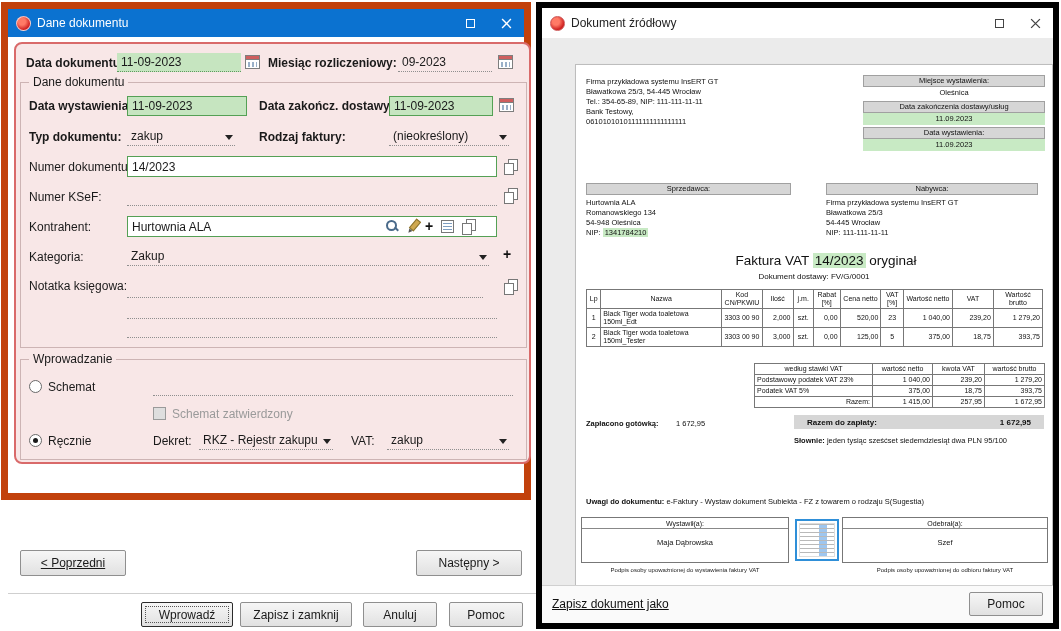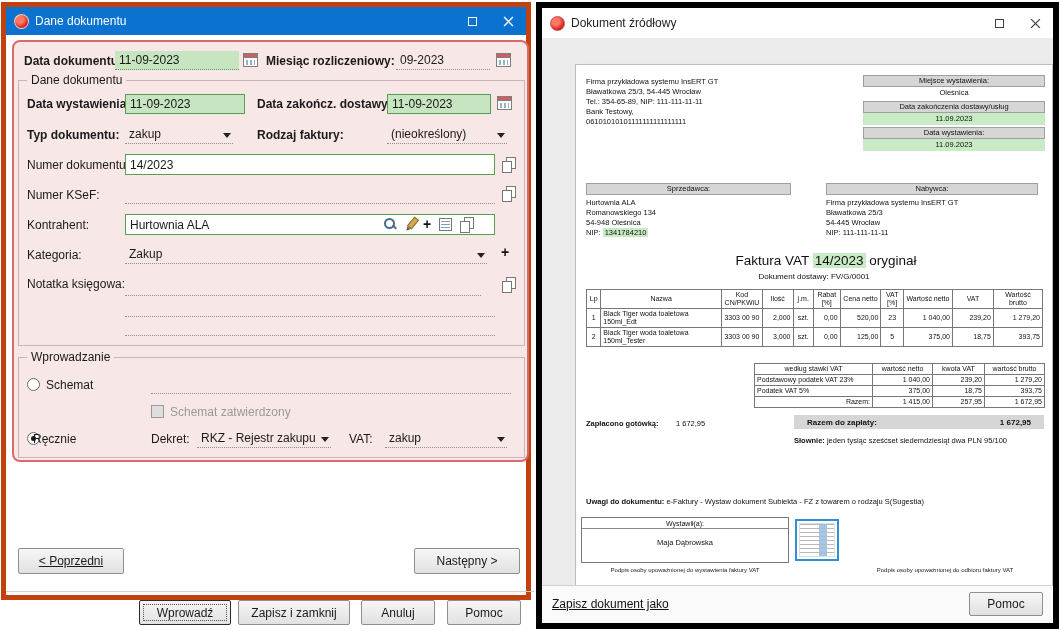--- a/index.html
+++ b/index.html
@@ -2,21 +2,21 @@
 <html><head>
 <meta charset="utf-8">
 <style>
   * { margin:0; padding:0; box-sizing:border-box; }
   body { font-family:"Liberation Sans", sans-serif; background:#fff; }
   #stage { position:relative; width:1061px; height:631px; background:#ffffff; overflow:hidden; }
   .abs { position:absolute; }
   .win { position:absolute; background:#fff; }
 
   
-  #lw { left:1px; top:2px; width:530px; height:598px; border:5px solid #c2410c; }
+  #lw { left:1px; top:2px; width:530px; height:498px; border:7px solid #c2410c; }
   .tbar-blue { height:28px; background:#0b72d0; color:#fff; display:flex; align-items:center; font-size:12px; }
   .tbar-white { height:30px; background:#ffffff; color:#222; display:flex; align-items:center; font-size:12px; }
   .tbar-title { margin-left:6px; white-space:nowrap; }
   .tspace { flex:1; }
   .tbtn { width:36px; height:100%; display:flex; align-items:center; justify-content:center; cursor:default; }
   .maxbox-w { width:9px; height:9px; border:1px solid #fff; }
   .maxbox-d { width:9px; height:9px; border:1px solid #444; }
   .gt-ico { width:15px; height:15px; min-width:15px; border-radius:50%; margin-left:8px;
             background:radial-gradient(circle at 38% 35%, #ff7a66 0 30%, #cf2020 70%); border:1px solid rgba(255,255,255,.7); }
   .gt-ico.dark { border:1px solid #c55; margin-left:8px; }
@@ -195,21 +195,21 @@
         <span class="radio" style="left:8px; top:20px;"></span>
         <span class="flabel" style="left:27px; top:20px;">Schemat</span>
         <div class="dfld" style="left:132px; top:17px; width:360px;">
           <span></span>
         </div>
 
         <span class="chk" style="left:132px; top:47px;"></span>
         <span class="flabel graytxt" style="left:151px; top:47px;">Schemat zatwierdzony</span>
 
         <span class="radio sel" style="left:8px; top:74px;"></span>
-        <span class="flabel" style="left:14px; top:74px;text-align:center;">Ręcznie</span>
+        <span class="flabel" style="left:27px; top:74px;text-align:center;">Ręcznie</span>
         <span class="flabel" style="left:132px; top:74px;">Dekret:</span>
         <div class="dfld" style="left:178px; top:71px; width:134px;">
           <span>RKZ - Rejestr zakupu</span>
           <span class="dda"></span>
         </div>
         <span class="flabel" style="left:330px; top:74px;">VAT:</span>
         <div class="dfld" style="left:366px; top:71px; width:122px;">
           <span>zakup</span>
           <span class="dda"></span>
         </div>
@@ -403,20 +403,24 @@
         <div class="sigbox abs" style="left:5px; top:452px; width:208px; height:46px;">
           <div class="sighead">Wystawił(a):</div>
           <div class="signame">Maja Dąbrowska</div>
         </div>
         <div class="sigcap abs" style="left:5px; top:502px; width:208px;">Podpis osoby upoważnionej do wystawienia faktury VAT</div>
 
         <div class="thumb abs" style="left:219px; top:454px; width:44px; height:42px;">
           <div class="thumb-in"></div>
         </div>
 
+        <div class="sigbox abs" style="left:266px; top:452px; width:206px; height:46px;">
+          <div class="sighead">Odebrał(a):</div>
+          <div class="signame">Szef</div>
+        </div>
         <div class="sigcap abs" style="left:266px; top:502px; width:206px;">Podpis osoby upoważnionej do odbioru faktury VAT</div>
 
       </div>
     </div>
 
     <div id="rw-footer">
       <span class="linklike" style="left:10px; top:11px;">Zapisz dokument jako</span>
       <div class="btn" style="right:10px; top:6px; width:74px; height:24px;">Pomoc</div>
     </div>
   </div>

